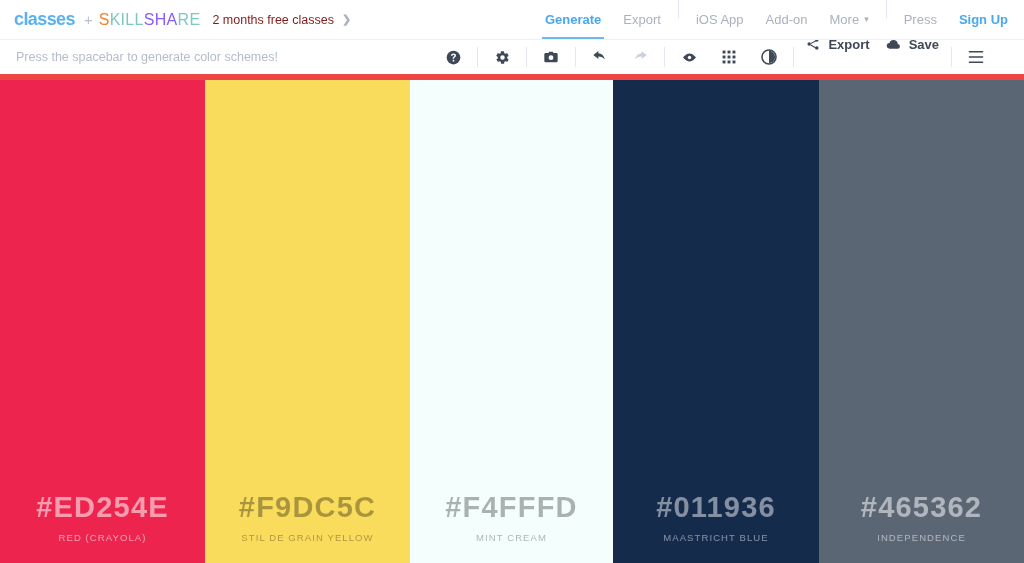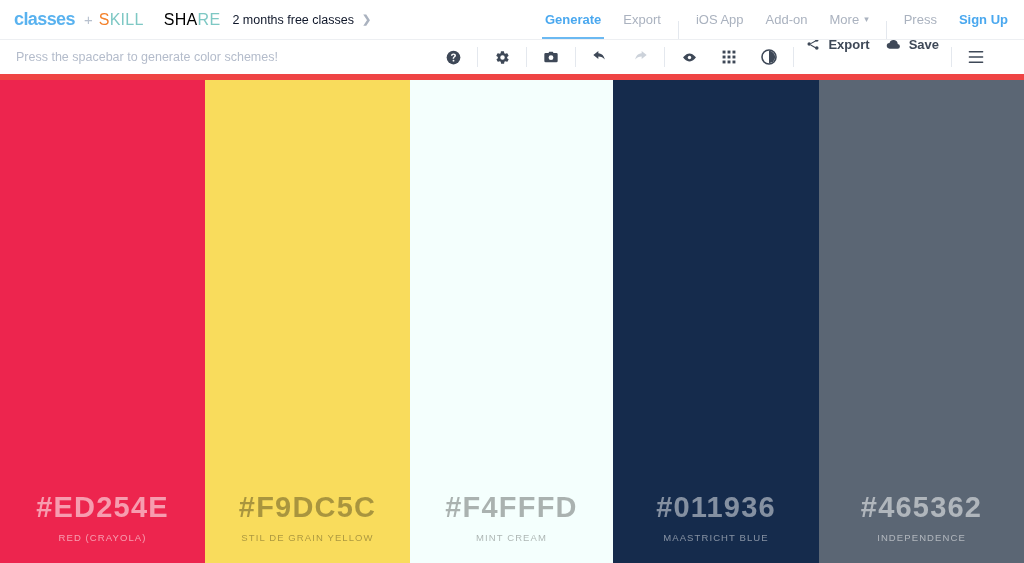--- a/index.html
+++ b/index.html
@@ -50,38 +50,38 @@
     font-weight: 400;
     margin-right: 6px;
   }
   .promo .skillshare {
     font-size: 16px;
     font-weight: 400;
     letter-spacing: 0.3px;
   }
   .promo .skillshare .s1 { color: #f4812a; }
   .promo .skillshare .s2 { color: #7ec8c4; }
-  .promo .skillshare .s3 { color: #000000; margin-left: 20px; }
+  .promo .skillshare .s3 { color: #8b5cf6; }
   .promo .skillshare .s4 { color: #7ec8c4; }
   .promo-text {
     margin-left: 12px;
-    color: #0f172a;
+    color: #7f1d1d;
     font-size: 12.5px;
   }
   .promo-arrow {
     margin-left: 8px;
     color: #aab2bf;
     font-size: 11px;
     font-weight: bold;
   }
 
   .nav-right {
     margin-left: auto;
     display: flex;
-    align-items: flex-end;
+    align-items: flex-start;
     height: 100%;
   }
   .nav-group { display: flex; align-items: center; height: 100%; }
   .nav-item {
     font-size: 13px;
     color: #aab2bf;
     padding: 0 11px;
     height: 100%;
     display: flex;
     align-items: center;

